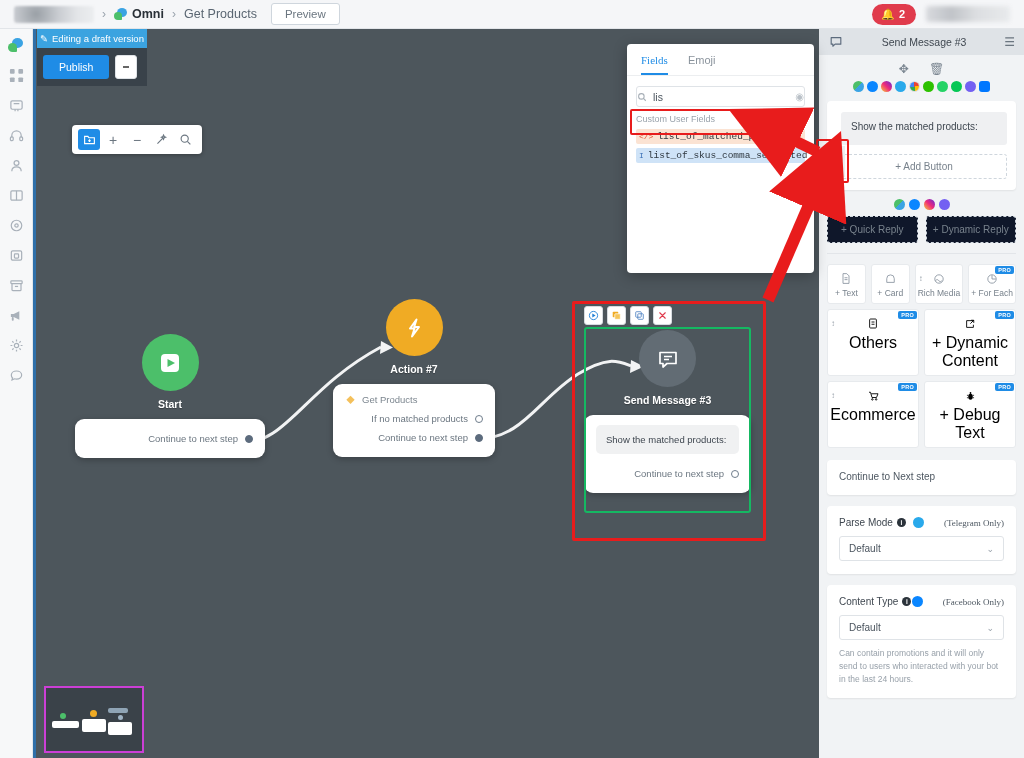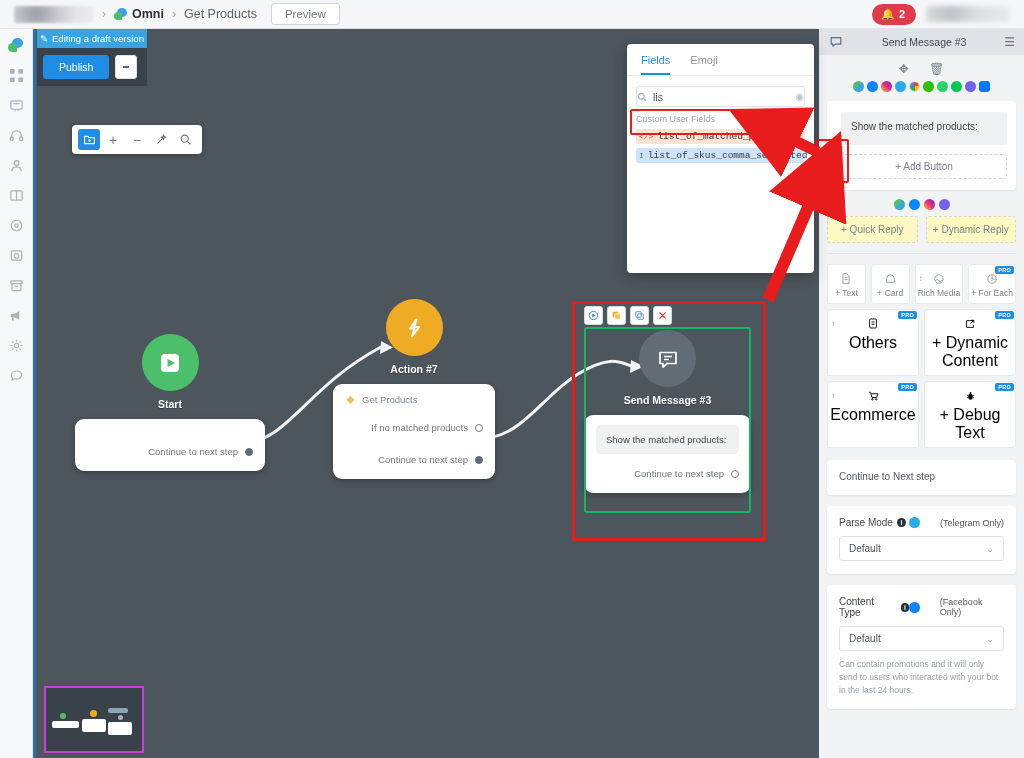--- a/index.html
+++ b/index.html
@@ -47,21 +47,21 @@
   .zoombar{position:absolute;left:39px;top:96px;background:#fff;border-radius:4px;box-shadow:0 1px 4px rgba(0,0,0,.3);display:flex;align-items:center;gap:2px;padding:4px 6px;z-index:12;}
   .zb-btn{width:22px;height:21px;display:flex;align-items:center;justify-content:center;color:#6b7680;font-size:14px;cursor:pointer;border-radius:3px;}
   .zb-btn.active{background:#1f8ce6;color:#fff;}
   .zb-btn svg{width:13px;height:13px;}
 
   
   .node{position:absolute;}
   .node-circle{width:57px;height:57px;border-radius:50%;display:flex;align-items:center;justify-content:center;margin:0 auto;}
   .node-label{text-align:center;color:#fff;font-size:10.5px;font-weight:bold;margin-top:7px;text-shadow:0 1px 1px rgba(0,0,0,.3);}
   .node-card{background:#fff;border-radius:9px;box-shadow:0 2px 6px rgba(0,0,0,.25);padding:10px 12px;}
-  .card-row{display:flex;align-items:center;justify-content:flex-end;gap:7px;font-size:9.5px;color:#6b7680;padding:4px 0;margin-top:13px;}
+  .card-row{display:flex;align-items:center;justify-content:flex-end;gap:7px;font-size:9.5px;color:#6b7680;padding:4px 0;}
   .dot{width:8px;height:8px;border-radius:50%;border:1.5px solid #6f7d8c;display:inline-block;}
   .dot.filled{background:#5c6b7d;border-color:#5c6b7d;}
   .tag-row{display:flex;align-items:center;gap:6px;font-size:9.5px;color:#7c868f;margin-bottom:4px;}
   .msg-bubble{background:#f0f1f2;border-radius:5px;padding:9px 10px;font-size:9.5px;color:#3f4750;}
 
   
   .red-frame{position:absolute;border:3px solid #e81c1c;border-radius:2px;z-index:9;}
   .green-frame{position:absolute;border:2px solid #15b862;border-radius:3px;z-index:10;}
   .node-toolbar{position:absolute;display:flex;gap:4px;z-index:13;}
   .nt-btn{width:19px;height:19px;background:#fff;border:1px solid #d6dbe0;border-radius:3px;display:flex;align-items:center;justify-content:center;cursor:pointer;}
@@ -69,21 +69,21 @@
 
   
   .minimap{position:absolute;left:11px;bottom:5px;width:100px;height:67px;background:#3a4249;border:2px solid #cc3fd6;}
   .mm-node{position:absolute;background:#fff;border-radius:2px;}
   .mm-dot{position:absolute;border-radius:50%;}
 
   
   .fields-pop{position:absolute;left:627px;top:44px;width:187px;height:229px;background:#fff;border-radius:4px;box-shadow:0 3px 14px rgba(0,0,0,.28);z-index:60;}
   .fp-tabs{display:flex;gap:20px;padding:10px 14px 0;border-bottom:1px solid #eceef0;}
   .fp-tab{font-size:11px;color:#8a939c;padding-bottom:7px;cursor:pointer;}
-  .fp-tab.active{color:#1f8ce6;border-bottom:2px solid #1f8ce6;}
+  .fp-tab.active{color:#1f8ce6;border-bottom:2px solid #1f8ce6;font-family:Liberation Serif, serif;}
   .fp-search{margin:10px 9px 0;border:1px solid #dfe3e7;border-radius:3px;height:21px;display:flex;align-items:center;padding:0 0;gap:6px;}
   .fp-search input{border:none;outline:none;font-size:10.5px;color:#4a545e;flex:1;font-family:inherit;background:transparent;}
   .fp-clear{color:#b9c0c7;font-size:10px;cursor:pointer;}
   .fp-list{padding:7px 9px 3px;}
   .fp-group{font-size:9px;color:#9aa3ac;margin-bottom:5px;}
   .fp-item{font-family:"Liberation Mono", monospace;font-size:9.5px;padding:2px 3px;border-radius:2px;display:flex;align-items:center;gap:4px;cursor:pointer;}
   .fp-item.matched{background:#fbe3d3;color:#2f3840;}
   .fp-item.other{background:#cfe3f7;color:#2f3840;margin-top:4px;}
   .fp-chip{color:#e0512f;font-size:8px;}
   .fp-chip2{color:#3a6fb5;font-size:8px;}
@@ -103,38 +103,38 @@
   .soc{width:11px;height:11px;border-radius:50%;display:inline-block;}
 
   .card-block{background:#fff;border-radius:4px;margin:9px 8px 0;padding:10px 9px;box-shadow:0 1px 2px rgba(0,0,0,.07);}
   .txt-area{background:#eff0f2;border-radius:3px;padding:9px 10px;font-size:10px;color:#3f4750;min-height:33px;}
   .add-btn{border:1px dashed #cfd6dd;border-radius:3px;text-align:center;font-size:10px;color:#78828c;padding:6px;margin-top:9px;cursor:pointer;}
   .code-tab{position:absolute;left:822px;top:146px;width:23px;height:31px;background:#eceef0;border-radius:3px 0 0 3px;display:flex;align-items:center;justify-content:center;font-size:9px;color:#8a939c;z-index:47;cursor:pointer;}
   .code-redbox{position:absolute;left:816px;top:139px;width:33px;height:44px;border:2.5px solid #e81c1c;border-radius:2px;z-index:48;pointer-events:none;}
 
   .soc-row2{display:flex;justify-content:center;gap:4px;margin-top:9px;}
   .reply-row{display:flex;gap:8px;margin:6px 8px 0;}
-  .reply-btn{flex:1;border:1px dashed #cfd6dd;border-radius:3px;text-align:center;font-size:10px;color:#78828c;padding:7px 0;background:#fef9c3;cursor:pointer;}
+  .reply-btn{flex:1;border:1px dashed #cfd6dd;border-radius:3px;text-align:center;font-size:10px;color:#78828c;padding:7px 0;background:#0f172a;cursor:pointer;}
   .divider{height:1px;background:#e2e5e9;margin:10px 8px;}
 
   .grid4{display:flex;gap:5px;margin:0 8px;}
   .gbtn{flex:1;background:#fff;border:1px solid #e7eaed;border-radius:3px;position:relative;text-align:center;padding:6px 2px 5px;cursor:pointer;}
   .gbtn .gi{color:#8e99a4;font-size:12px;height:15px;display:flex;align-items:center;justify-content:center;}
   .gbtn .gl{font-size:8.5px;color:#78828c;margin-top:2px;white-space:nowrap;}
   .pro{position:absolute;right:1px;top:1px;background:#1f8ce6;color:#fff;font-size:5.5px;font-weight:bold;border-radius:2px;padding:1px 3px;letter-spacing:.3px;}
   .drag{position:absolute;left:3px;top:9px;color:#9aa3ac;font-size:8px;}
   .grid2{display:flex;gap:5px;margin:5px 8px 0;}
   .gbtn2{flex:1;background:#fff;border:1px solid #e7eaed;border-radius:3px;position:relative;text-align:center;padding:6px 2px 5px;cursor:pointer;}
 
   .sect-label{font-size:10px;color:#4e5862;}
   .select-next{border:1px dashed #cfd6dd;border-radius:3px;text-align:center;font-size:10px;color:#3f8ede;padding:8px;margin-top:9px;cursor:pointer;}
   .fld-head{display:flex;align-items:center;justify-content:space-between;}
   .fld-title{font-size:10px;color:#3f4750;display:flex;align-items:center;gap:4px;}
   .info-i{width:9px;height:9px;border-radius:50%;background:#2b333b;color:#fff;font-size:6.5px;display:inline-flex;align-items:center;justify-content:center;font-weight:bold;}
-  .only-tag{font-size:9px;color:#4e5862;display:flex;align-items:center;gap:20px;}
+  .only-tag{font-size:9px;color:#4e5862;display:flex;align-items:center;gap:20px;font-family:Liberation Serif, serif;}
   .sel{margin-top:8px;border:1px solid #dfe3e7;border-radius:3px;height:25px;display:flex;align-items:center;justify-content:space-between;padding:0 9px;font-size:10px;color:#4a545e;cursor:pointer;}
   .chev{color:#9aa3ac;font-size:9px;}
   .hint{font-size:8.5px;color:#98a1aa;line-height:1.5;margin-top:7px;}
 
   
   .arrow-svg{position:absolute;left:0;top:0;width:1024px;height:758px;pointer-events:none;z-index:70;}
 </style>
 </head>
 <body>
 

